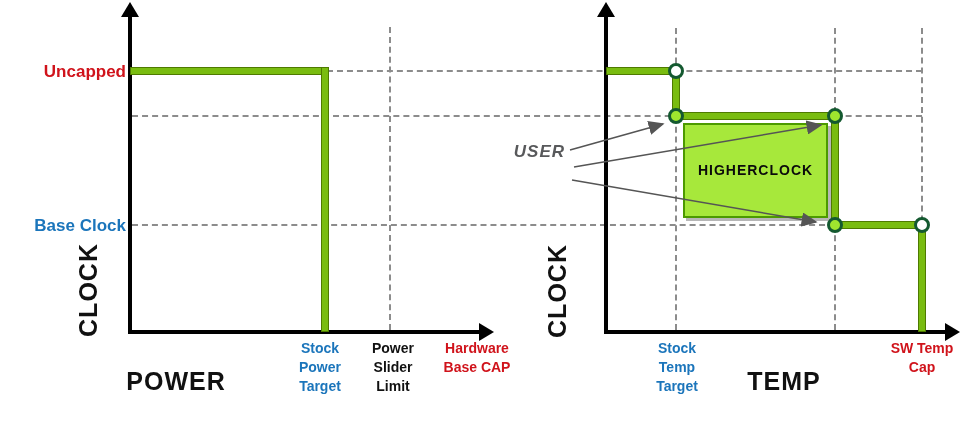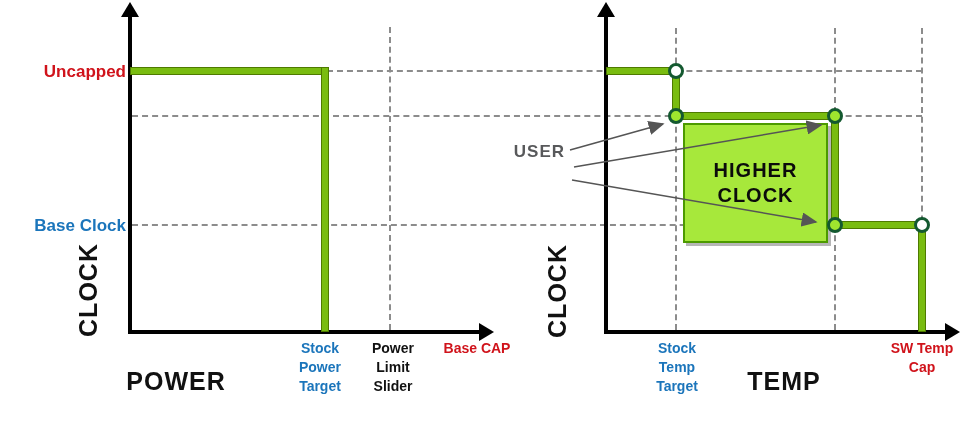--- a/index.html
+++ b/index.html
@@ -22,36 +22,36 @@
   .gline{position:absolute;background:#79BC10;border:1px solid #4E7A00;box-sizing:border-box;}
   
   .marker{position:absolute;width:16px;height:16px;border-radius:50%;
     border:3px solid #14593083;box-sizing:border-box;background:#fff;
     border-color:#145930;}
   .marker.filled{background:#9FE62E;}
   
   .lbl{position:absolute;white-space:nowrap;}
   .red{color:#D0131B;}
   .blue{color:#1B75BB;}
-  .gray{color:#58595B;}
+  .gray{color:#58595B;font-style:italic;}
   .ylab{font-size:17px;text-align:right;width:130px;}
   .axis-title{position:absolute;font-size:25px;letter-spacing:1px;color:#111;
     transform:translate(-50%,-50%);}
   .axis-title.rot{transform:translate(-50%,-50%) rotate(-90deg);}
   .tick{position:absolute;width:130px;text-align:center;font-size:14px;
     line-height:19px;transform:translate(-50%,0);}
   .badge{position:absolute;left:8px;top:100px;width:124px;height:32px;
     background:#000;border:1px solid #999;box-shadow:2px 2px 0 #c9c9c9;
     display:flex;align-items:center;justify-content:center;
     color:#85DD2E;font-size:17px;box-sizing:border-box;}
-  .region-box{position:absolute;left:683px;top:123px;width:145px;height:120px;
+  .region-box{position:absolute;left:683px;top:123px;width:145px;height:95px;
     background:#A7E83B;border:2px solid #4C9A00;box-sizing:border-box;
     box-shadow:3px 3px 0 rgba(110,110,110,0.5);
-    display:flex;flex-direction:column;align-items:center;justify-content:center;
-    color:#0b0b0b;font-size:20px;line-height:25px;letter-spacing:1px;}
+    display:flex;align-items:center;justify-content:center;
+    color:#0b0b0b;font-size:14px;line-height:25px;letter-spacing:1px;}
   .callout{position:absolute;right:400px;top:137px;text-align:right;
     font-size:17px;line-height:29px;letter-spacing:1px;}
   .overlay{position:absolute;left:0;top:0;pointer-events:none;}
 </style>
 </head>
 <body>
 
 <div class="canvas">
 
   <div class="dash-h" style="left:327px;top:70px;width:595px;"></div>
@@ -98,24 +98,25 @@
   <div class="axis-title rot" style="left:88px;top:290px;">CLOCK</div>
   <div class="axis-title" style="left:176px;top:381px;">POWER</div>
 
   <div class="tick blue" style="left:320px;top:339px;">
     <div>Stock</div>
     <div>Power</div>
     <div>Target</div>
   </div>
   <div class="tick" style="left:393px;top:339px;color:#111;">
     <div>Power</div>
+    <div>Slider</div>
     <div>Limit</div>
-    <div>Slider</div>
   </div>
   <div class="tick red" style="left:477px;top:339px;">
+    <div>Hardware</div>
     <div>Base CAP</div>
   </div>
 
   <div class="axis-title rot" style="left:557px;top:291px;">CLOCK</div>
   <div class="axis-title" style="left:784px;top:381px;">TEMP</div>
 
   <div class="tick blue" style="left:677px;top:339px;">
     <div>Stock</div>
     <div>Temp</div>
     <div>Target</div>

